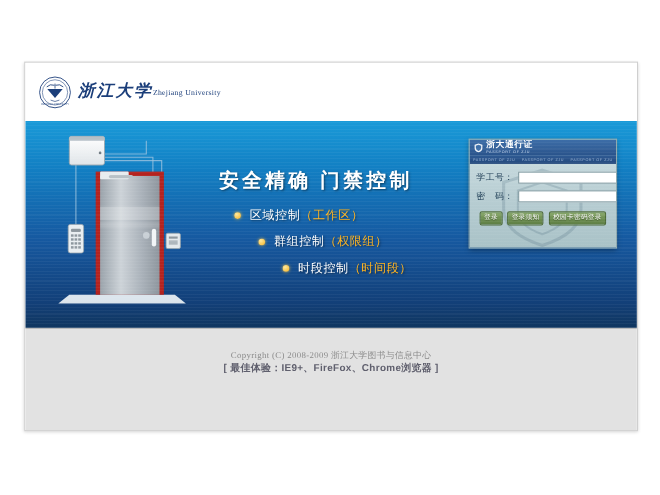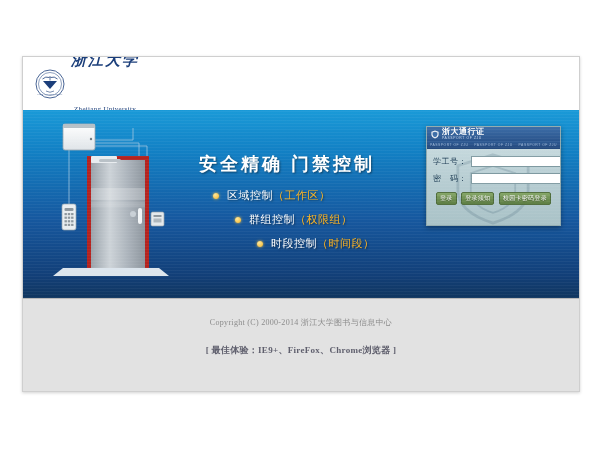--- a/index.html
+++ b/index.html
@@ -15,21 +15,21 @@
     overflow:hidden;
   }
 
   
   .header{
     position:relative;height:53px;background:#ffffff;
     display:flex;align-items:center;
   }
   .logo-wrap{display:flex;align-items:center;margin-left:12px;}
   .seal{width:30px;height:30px;flex:0 0 30px;}
-  .logo-text{margin-left:6px;display:flex;flex-direction:column;align-items:center;gap:36px;}
+  .logo-text{margin-left:6px;display:flex;flex-direction:row;align-items:center;}
   .logo-cn{
     font-family:"Liberation Serif","DejaVu Serif",serif;
     font-size:15px;font-weight:bold;color:#1b3e7a;letter-spacing:2px;
     font-style:italic;line-height:15px;
   }
   .logo-en{
     font-family:"Liberation Serif","DejaVu Serif",serif;
     font-size:7px;color:#1b3e7a;letter-spacing:.3px;line-height:9px;margin-top:1px;
   }
   .sys-title{
@@ -123,22 +123,22 @@
     height:93px;background:#e2e2e2;
     border-top:1px solid #b9b9b9;
     display:flex;flex-direction:column;align-items:center;
     padding-top:18px;box-sizing:border-box;
   }
   .fline1{
     font-family:"Liberation Serif","DejaVu Serif",serif;
     font-size:8px;color:#8b8b8b;letter-spacing:.3px;
   }
   .fline2{
-    font-family:Liberation Serif, serif;
-    font-size:9px;font-weight:bold;color:#5f5f6d;letter-spacing:.3px;margin-top:16px;
+    font-family:Liberation Sans, sans-serif;
+    font-size:9px;font-weight:bold;color:#5f5f6d;letter-spacing:.3px;margin-top:0;
   }
 </style>
 </head>
 <body>
 
 <div class="page">
 
   <div class="header">
     <div class="logo-wrap">
       <svg class="seal" viewBox="0 0 60 60">
@@ -277,17 +277,17 @@
         <div class="btnrow">
           <button class="gbtn">登录</button>
           <button class="gbtn">登录须知</button>
           <button class="gbtn">校园卡密码登录</button>
         </div>
       </div>
     </div>
   </div>
 
   <div class="footer">
-    <div class="fline1">Copyright (C) 2000-2014 浙江大学图书与信息中心</div>
+    <div class="fline1">Copyright (C) 2008-2009 浙江大学图书与信息中心</div>
     <div class="fline2">[ 最佳体验：IE9+、FireFox、Chrome浏览器 ]</div>
   </div>
 
 </div>
 
 </body></html>

